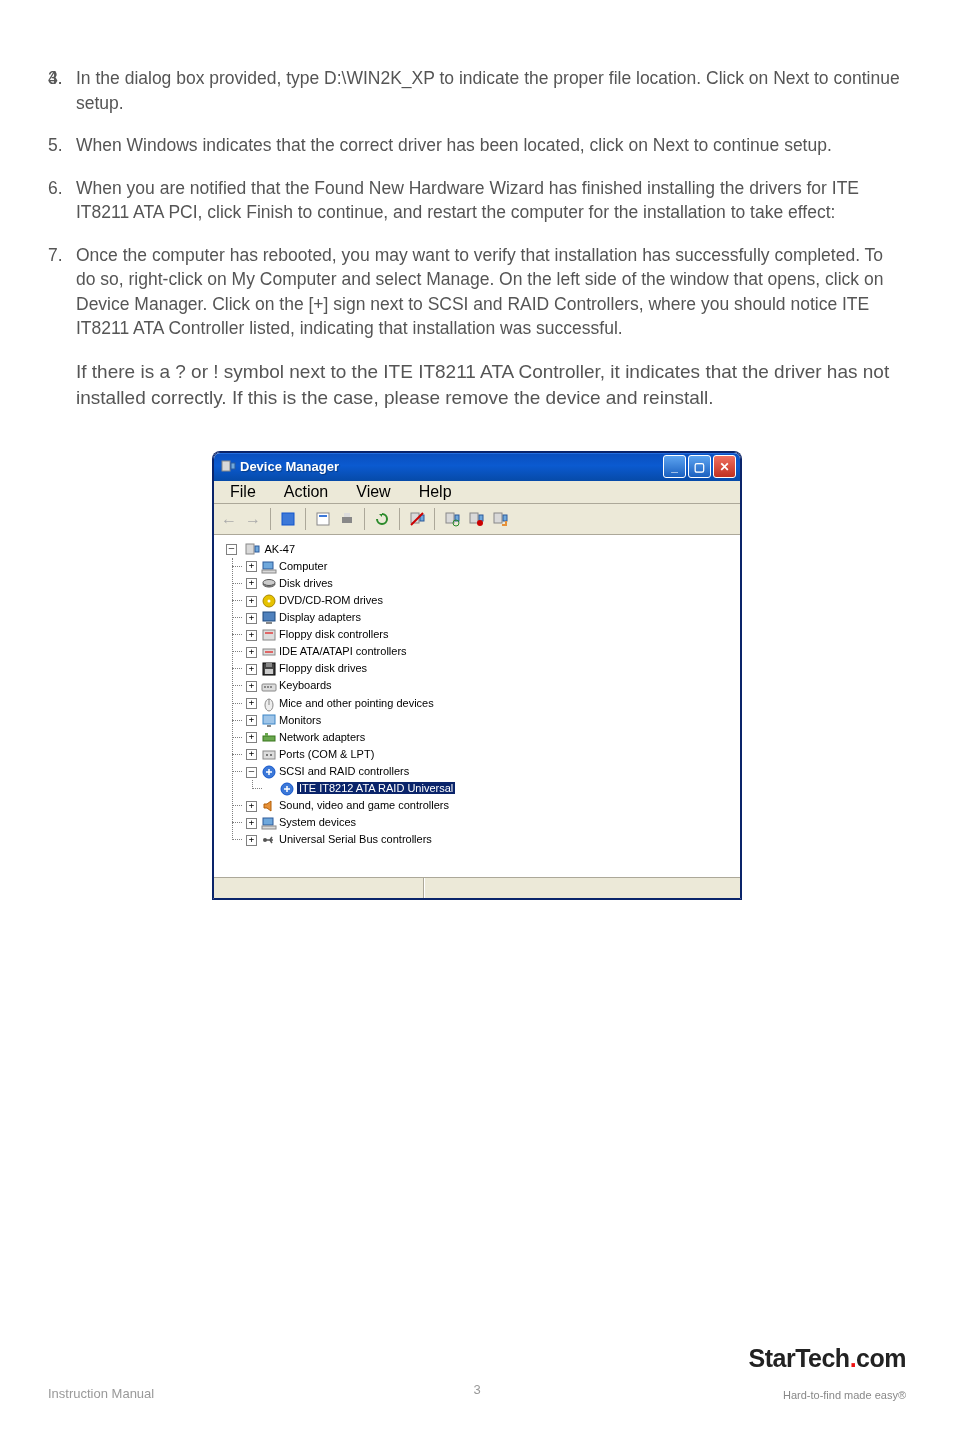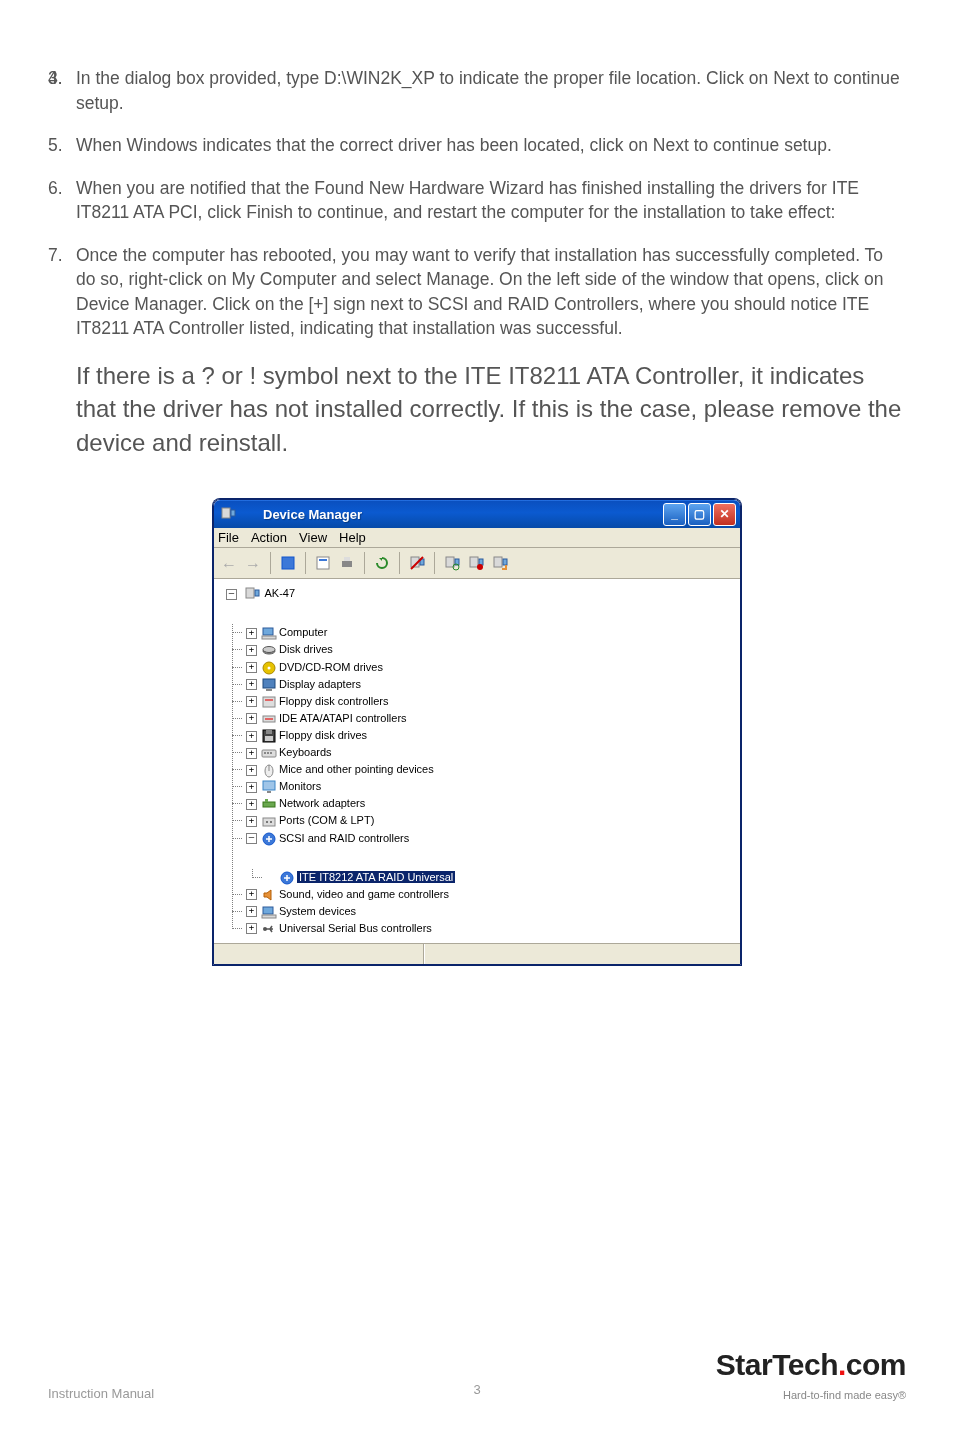--- a/index.html
+++ b/index.html
@@ -27,21 +27,21 @@
     line-height: 1.4;
     color: #555;
   }
   ol.steps > li > .num {
     position: absolute;
     left: 0;
     top: 0;
   }
   .para {
     padding-left: 28px;
-    font-size: 24px;
+    font-size: 19px;
     line-height: 1.4;
     color: #555;
     margin-top: 18px;
   }
 
   
   .dm-wrap {
     display: flex;
     justify-content: center;
     margin-top: 40px;
@@ -59,21 +59,20 @@
     background: linear-gradient(to right, #0a62d2 0%, #1f7cf0 50%, #0a62d2 100%);
     background: linear-gradient(to bottom, #2f7cf0 0%, #0a50c0 5%, #0b5ad0 45%, #064aa8 100%);
     height: 28px;
     display: flex;
     align-items: center;
     padding: 0 4px 0 6px;
     color: #fff;
     font-weight: bold;
     font-size: 13px;
     position: relative;
-    gap: 23px;
   }
   .dm-title-icon {
     width: 16px; height: 16px; margin-right: 4px;
     display:inline-block;
   }
   .dm-title-icon svg { display:block; }
   .dm-title-text { flex:1; text-shadow: 1px 1px 1px rgba(0,0,0,0.3); }
   .dm-win-btns { display:flex; gap:2px; }
   .dm-win-btn {
     width: 21px; height: 21px;
@@ -82,25 +81,25 @@
     display:flex; align-items:center; justify-content:center;
     font-size: 12px; font-weight:bold;
     color:#fff;
   }
   .dm-win-btn.blue { background: linear-gradient(to bottom, #5da4f0, #1a60c0); }
   .dm-win-btn.red  { background: linear-gradient(to bottom, #f07060, #c03020); }
 
   .dm-menubar {
     background: #ece9d8;
     border-bottom: 1px solid #aca899;
-    padding: 2px 4px;
-    font-size: 13px;
+    padding: 2px 16px;
+    font-size: 16px;
     color: #000;
     display:flex;
-    gap: 12px;
+    gap: 28px;
   }
   .dm-menubar span { cursor:default; }
 
   .dm-toolbar {
     background: #ece9d8;
     border-bottom: 1px solid #aca899;
     padding: 4px 6px;
     display:flex;
     align-items:center;
     gap: 6px;
@@ -110,21 +109,21 @@
 
   .dm-tree {
     background:#fff;
     padding: 6px 4px 6px 8px;
     min-height: 330px;
     font-size: 11px;
     color:#000;
   }
   .tree-root > .tree-item { padding-left: 4px; }
   .tree-item { line-height: 17px; white-space:nowrap; }
-  .tree-children { padding-left: 20px; margin-top: 22px; }
+  .tree-children { padding-left: 20px; }
   .tree-children .tree-item { position:relative; }
   .tree-children .tree-item::before {
     content:"";
     position:absolute;
     left:-14px; top:8px;
     width:10px; border-top:1px dotted #808080;
   }
   .tree-children { position:relative; }
   .tree-children::before {
     content:"";
@@ -170,23 +169,23 @@
     bottom:30px;
     left:48px; right:48px;
     display:flex;
     justify-content:space-between;
     align-items:flex-end;
     font-size:13px;
     color:#999;
   }
   .footer .center { position:absolute; left:50%; transform:translateX(-50%); bottom:4px; color:#999;}
   .logo { text-align:right; line-height:1.1; }
-  .logo-main { font-size:30px; font-weight:600; color:#222; letter-spacing:-0.5px;}
+  .logo-main { font-size:25px; font-weight:600; color:#222; letter-spacing:-0.5px;}
   .logo-main .dot { color:#e11; }
-  .logo-sub { font-size:11px; color:#888; margin-top:8px;}
+  .logo-sub { font-size:11px; color:#888; margin-top:16px;}
 </style>
 </head>
 <body>
 
 <svg width="0" height="0" style="position:absolute">
  <defs>
   <g id="ic-computer">
         <rect x="2" y="3" width="10" height="7" fill="#6fa8dc" stroke="#2d5a9a"></rect>
         <rect x="1" y="11" width="14" height="3" fill="#d9d9d9" stroke="#888"></rect>
       </g>

